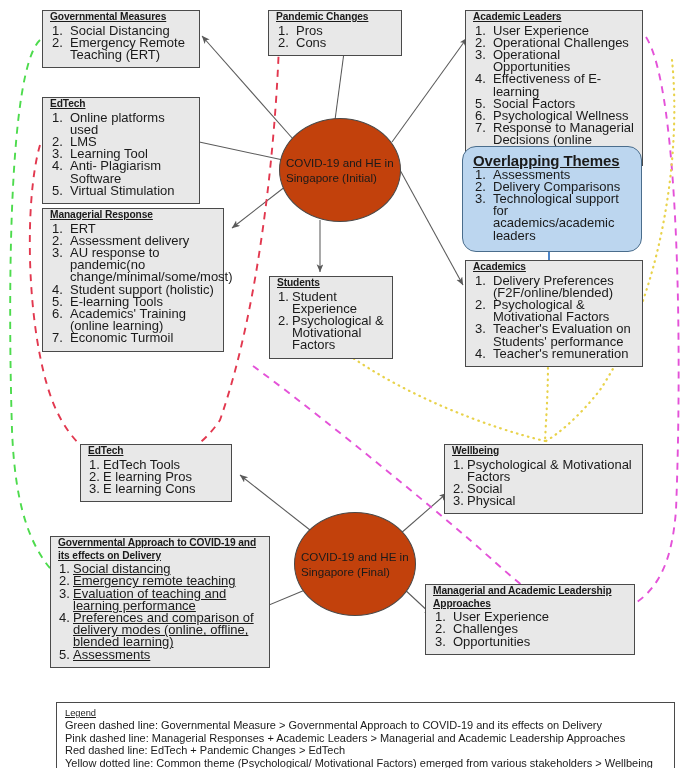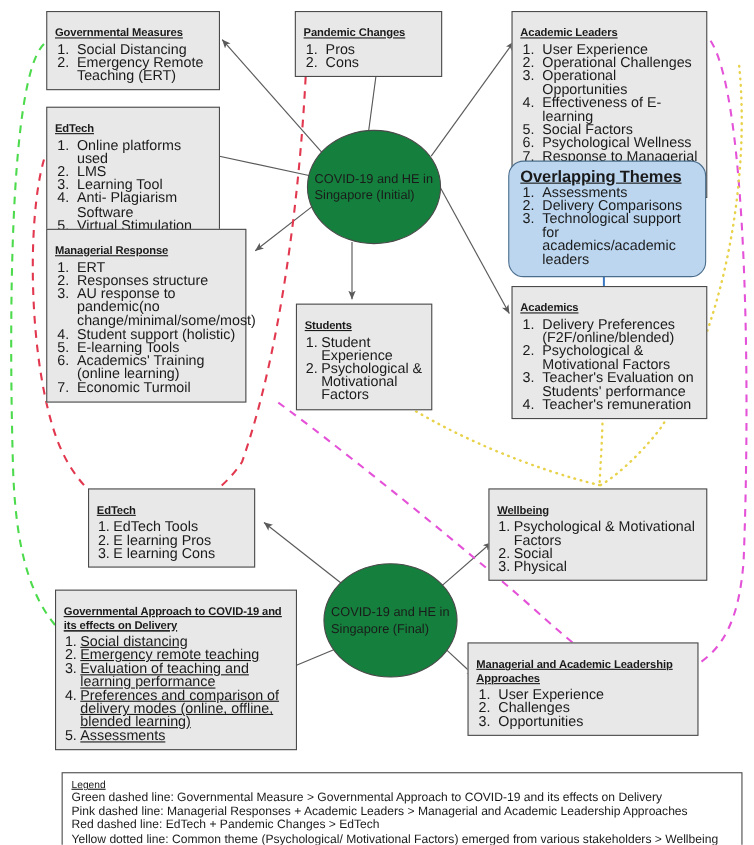--- a/index.html
+++ b/index.html
@@ -3,36 +3,36 @@
 <meta charset="utf-8">
 <style>
   html,body{margin:0;padding:0;background:#ffffff;}
   body{width:685px;height:768px;position:relative;
        font-family:"Liberation Sans","DejaVu Sans",sans-serif;
        color:#1a1a1a;-webkit-font-smoothing:antialiased;}
   #stage{position:relative;width:685px;height:768px;overflow:hidden;}
   svg#links{position:absolute;left:0;top:0;width:685px;height:768px;pointer-events:none;}
 
   .node{position:absolute;box-sizing:border-box;background:#e8e8e8;
-        border:1px solid #4a4a4a;padding:14px 6px 6px 7px;}
+        border:1px solid #4a4a4a;padding:0 6px 6px 7px;}
   .node .title{font-size:10.2px;font-weight:bold;text-decoration:underline;
         line-height:12.6px;margin-bottom:1px;display:block;letter-spacing:-0.1px;}
   .node ol{margin:0;padding:0;list-style:none;counter-reset:it;}
   .node ol li{counter-increment:it;font-size:13px;line-height:12.2px;
         position:relative;padding-left:20px;}
   .node ol li:before{content:counter(it) ".";position:absolute;left:2px;top:0;
         width:16px;text-align:left;}
   .node.tight ol li{padding-left:15px;}
   .node.tight ol li:before{left:1px;width:13px;}
 
   .themes{background:#bcd6ef;border:1px solid #4a6d8c;border-radius:14px;
           padding:8px 8px 9px 10px;}
   .themes .title{font-size:15px;}
 
-  .ellipse{position:absolute;box-sizing:border-box;background:#15803d;
+  .ellipse{position:absolute;box-sizing:border-box;background:#c2410c;
      border:1px solid #4a4a4a;border-radius:50%;display:flex;align-items:center;
      justify-content:center;}
   .ellipse .etxt{font-size:11.6px;line-height:15.5px;text-align:left;
      padding-left:6px;width:100%;box-sizing:border-box;}
 
   .legend{position:absolute;box-sizing:border-box;background:#ffffff;
      border:1px solid #4a4a4a;padding:4px 7px 6px 8px;}
   .legend .ltitle{font-size:9.3px;text-decoration:underline;line-height:12px;display:block;}
   .legend .lrow{font-size:11px;line-height:12.6px;display:block;}
 </style>
@@ -101,21 +101,21 @@
       <li>Learning Tool</li>
       <li>Anti- Plagiarism Software</li>
       <li>Virtual Stimulation</li>
     </ol>
   </div>
 
   <div class="node" style="left:42px;top:208px;width:182px;">
     <span class="title">Managerial Response</span>
     <ol>
       <li>ERT</li>
-      <li>Responses structure</li>
+      <li>Assessment delivery</li>
       <li>AU response to pandemic(no change/minimal/some/most)</li>
       <li>Student support (holistic)</li>
       <li>E-learning Tools</li>
       <li>Academics' Training (online learning)</li>
       <li>Economic Turmoil</li>
     </ol>
   </div>
 
   <div class="node" style="left:268px;top:10px;width:134px;">
     <span class="title">Pandemic Changes</span>

